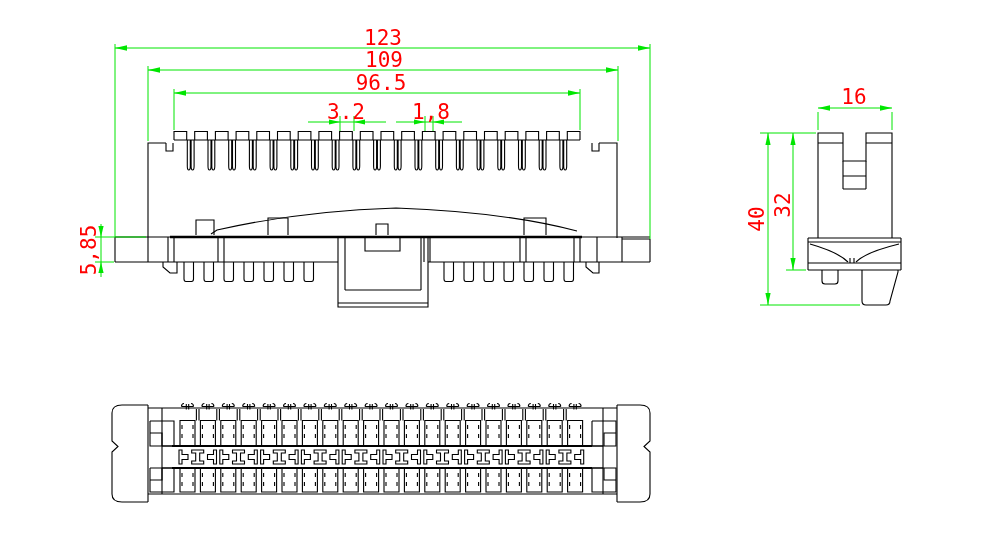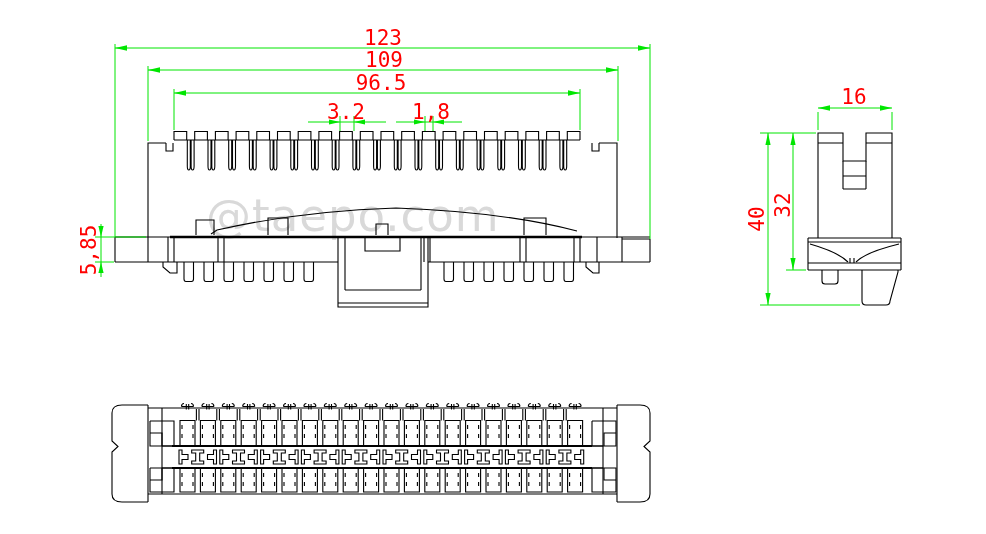--- a/index.html
+++ b/index.html
@@ -13,21 +13,20 @@
   .thick2{stroke:#000000;stroke-width:2.2;fill:none;}
   .dimline{stroke:#00e600;stroke-width:1;fill:none;}
   .arrow{fill:#00e600;stroke:none;}
   text.dim{font-family:"DejaVu Sans Mono",monospace;font-size:21px;fill:#ff0000;}
 </style>
 </head>
 <body>
 
 <div class="stage">
 
-  <div class="watermark">@taepo.com</div>
 
   <svg width="986" height="534" viewBox="0 0 986 534">
 
     <g>
       <path class="outline" d="M148,237 V143 H166 M166,143 V151 H173 V143 M617,238 V143 H599 M599,143 V151 H592 V143 M174,140 H580"></path>
       <path class="outline" id="fv-teeth" d="M174,140 V131.5 H186.7 V140 M194.7,140 V131.5 H207.4 V140 M215.4,140 V131.5 H228.1 V140 M236.1,140 V131.5 H248.8 V140 M256.8,140 V131.5 H269.5 V140 M277.5,140 V131.5 H290.2 V140 M298.2,140 V131.5 H310.9 V140 M318.9,140 V131.5 H331.6 V140 M339.6,140 V131.5 H352.3 V140 M360.3,140 V131.5 H373 V140 M381,140 V131.5 H393.7 V140 M401.7,140 V131.5 H414.4 V140 M422.4,140 V131.5 H435.1 V140 M443.1,140 V131.5 H455.8 V140 M463.8,140 V131.5 H476.5 V140 M484.5,140 V131.5 H497.2 V140 M505.2,140 V131.5 H517.9 V140 M525.9,140 V131.5 H538.6 V140 M546.6,140 V131.5 H559.3 V140 M567.3,140 V131.5 H580 V140 "></path>
       <path class="outline" id="fv-prongs" d="M187.3,140 V166 Q187.3,170 188.8,170 Q190.3,170 190.3,166 V140 M191.1,140 V166 Q191.1,170 192.6,170 Q194.1,170 194.1,166 V140 M208,140 V166 Q208,170 209.5,170 Q211,170 211,166 V140 M211.8,140 V166 Q211.8,170 213.3,170 Q214.8,170 214.8,166 V140 M228.7,140 V166 Q228.7,170 230.2,170 Q231.7,170 231.7,166 V140 M232.5,140 V166 Q232.5,170 234,170 Q235.5,170 235.5,166 V140 M249.4,140 V166 Q249.4,170 250.9,170 Q252.4,170 252.4,166 V140 M253.2,140 V166 Q253.2,170 254.7,170 Q256.2,170 256.2,166 V140 M270.1,140 V166 Q270.1,170 271.6,170 Q273.1,170 273.1,166 V140 M273.9,140 V166 Q273.9,170 275.4,170 Q276.9,170 276.9,166 V140 M290.8,140 V166 Q290.8,170 292.3,170 Q293.8,170 293.8,166 V140 M294.6,140 V166 Q294.6,170 296.1,170 Q297.6,170 297.6,166 V140 M311.5,140 V166 Q311.5,170 313,170 Q314.5,170 314.5,166 V140 M315.3,140 V166 Q315.3,170 316.8,170 Q318.3,170 318.3,166 V140 M332.2,140 V166 Q332.2,170 333.7,170 Q335.2,170 335.2,166 V140 M336,140 V166 Q336,170 337.5,170 Q339,170 339,166 V140 M352.9,140 V166 Q352.9,170 354.4,170 Q355.9,170 355.9,166 V140 M356.7,140 V166 Q356.7,170 358.2,170 Q359.7,170 359.7,166 V140 M373.6,140 V166 Q373.6,170 375.1,170 Q376.6,170 376.6,166 V140 M377.4,140 V166 Q377.4,170 378.9,170 Q380.4,170 380.4,166 V140 M394.3,140 V166 Q394.3,170 395.8,170 Q397.3,170 397.3,166 V140 M398.1,140 V166 Q398.1,170 399.6,170 Q401.1,170 401.1,166 V140 M415,140 V166 Q415,170 416.5,170 Q418,170 418,166 V140 M418.8,140 V166 Q418.8,170 420.3,170 Q421.8,170 421.8,166 V140 M435.7,140 V166 Q435.7,170 437.2,170 Q438.7,170 438.7,166 V140 M439.5,140 V166 Q439.5,170 441,170 Q442.5,170 442.5,166 V140 M456.4,140 V166 Q456.4,170 457.9,170 Q459.4,170 459.4,166 V140 M460.2,140 V166 Q460.2,170 461.7,170 Q463.2,170 463.2,166 V140 M477.1,140 V166 Q477.1,170 478.6,170 Q480.1,170 480.1,166 V140 M480.9,140 V166 Q480.9,170 482.4,170 Q483.9,170 483.9,166 V140 M497.8,140 V166 Q497.8,170 499.3,170 Q500.8,170 500.8,166 V140 M501.6,140 V166 Q501.6,170 503.1,170 Q504.6,170 504.6,166 V140 M518.5,140 V166 Q518.5,170 520,170 Q521.5,170 521.5,166 V140 M522.3,140 V166 Q522.3,170 523.8,170 Q525.3,170 525.3,166 V140 M539.2,140 V166 Q539.2,170 540.7,170 Q542.2,170 542.2,166 V140 M543,140 V166 Q543,170 544.5,170 Q546,170 546,166 V140 M559.9,140 V166 Q559.9,170 561.4,170 Q562.9,170 562.9,166 V140 M563.7,140 V166 Q563.7,170 565.2,170 Q566.7,170 566.7,166 V140 "></path>
       <path class="outline" d="M211,234 L217,230 Q300,211 396,208 Q505,212 577,231"></path>
       <path class="outline" d="M196,235 V220 H214 V235 M268,235 V218 H288 V235 M376,235 V224 H388 V235 M524,235 V218 H546 V235"></path>
       <path class="thick" d="M170,237 H582"></path>

